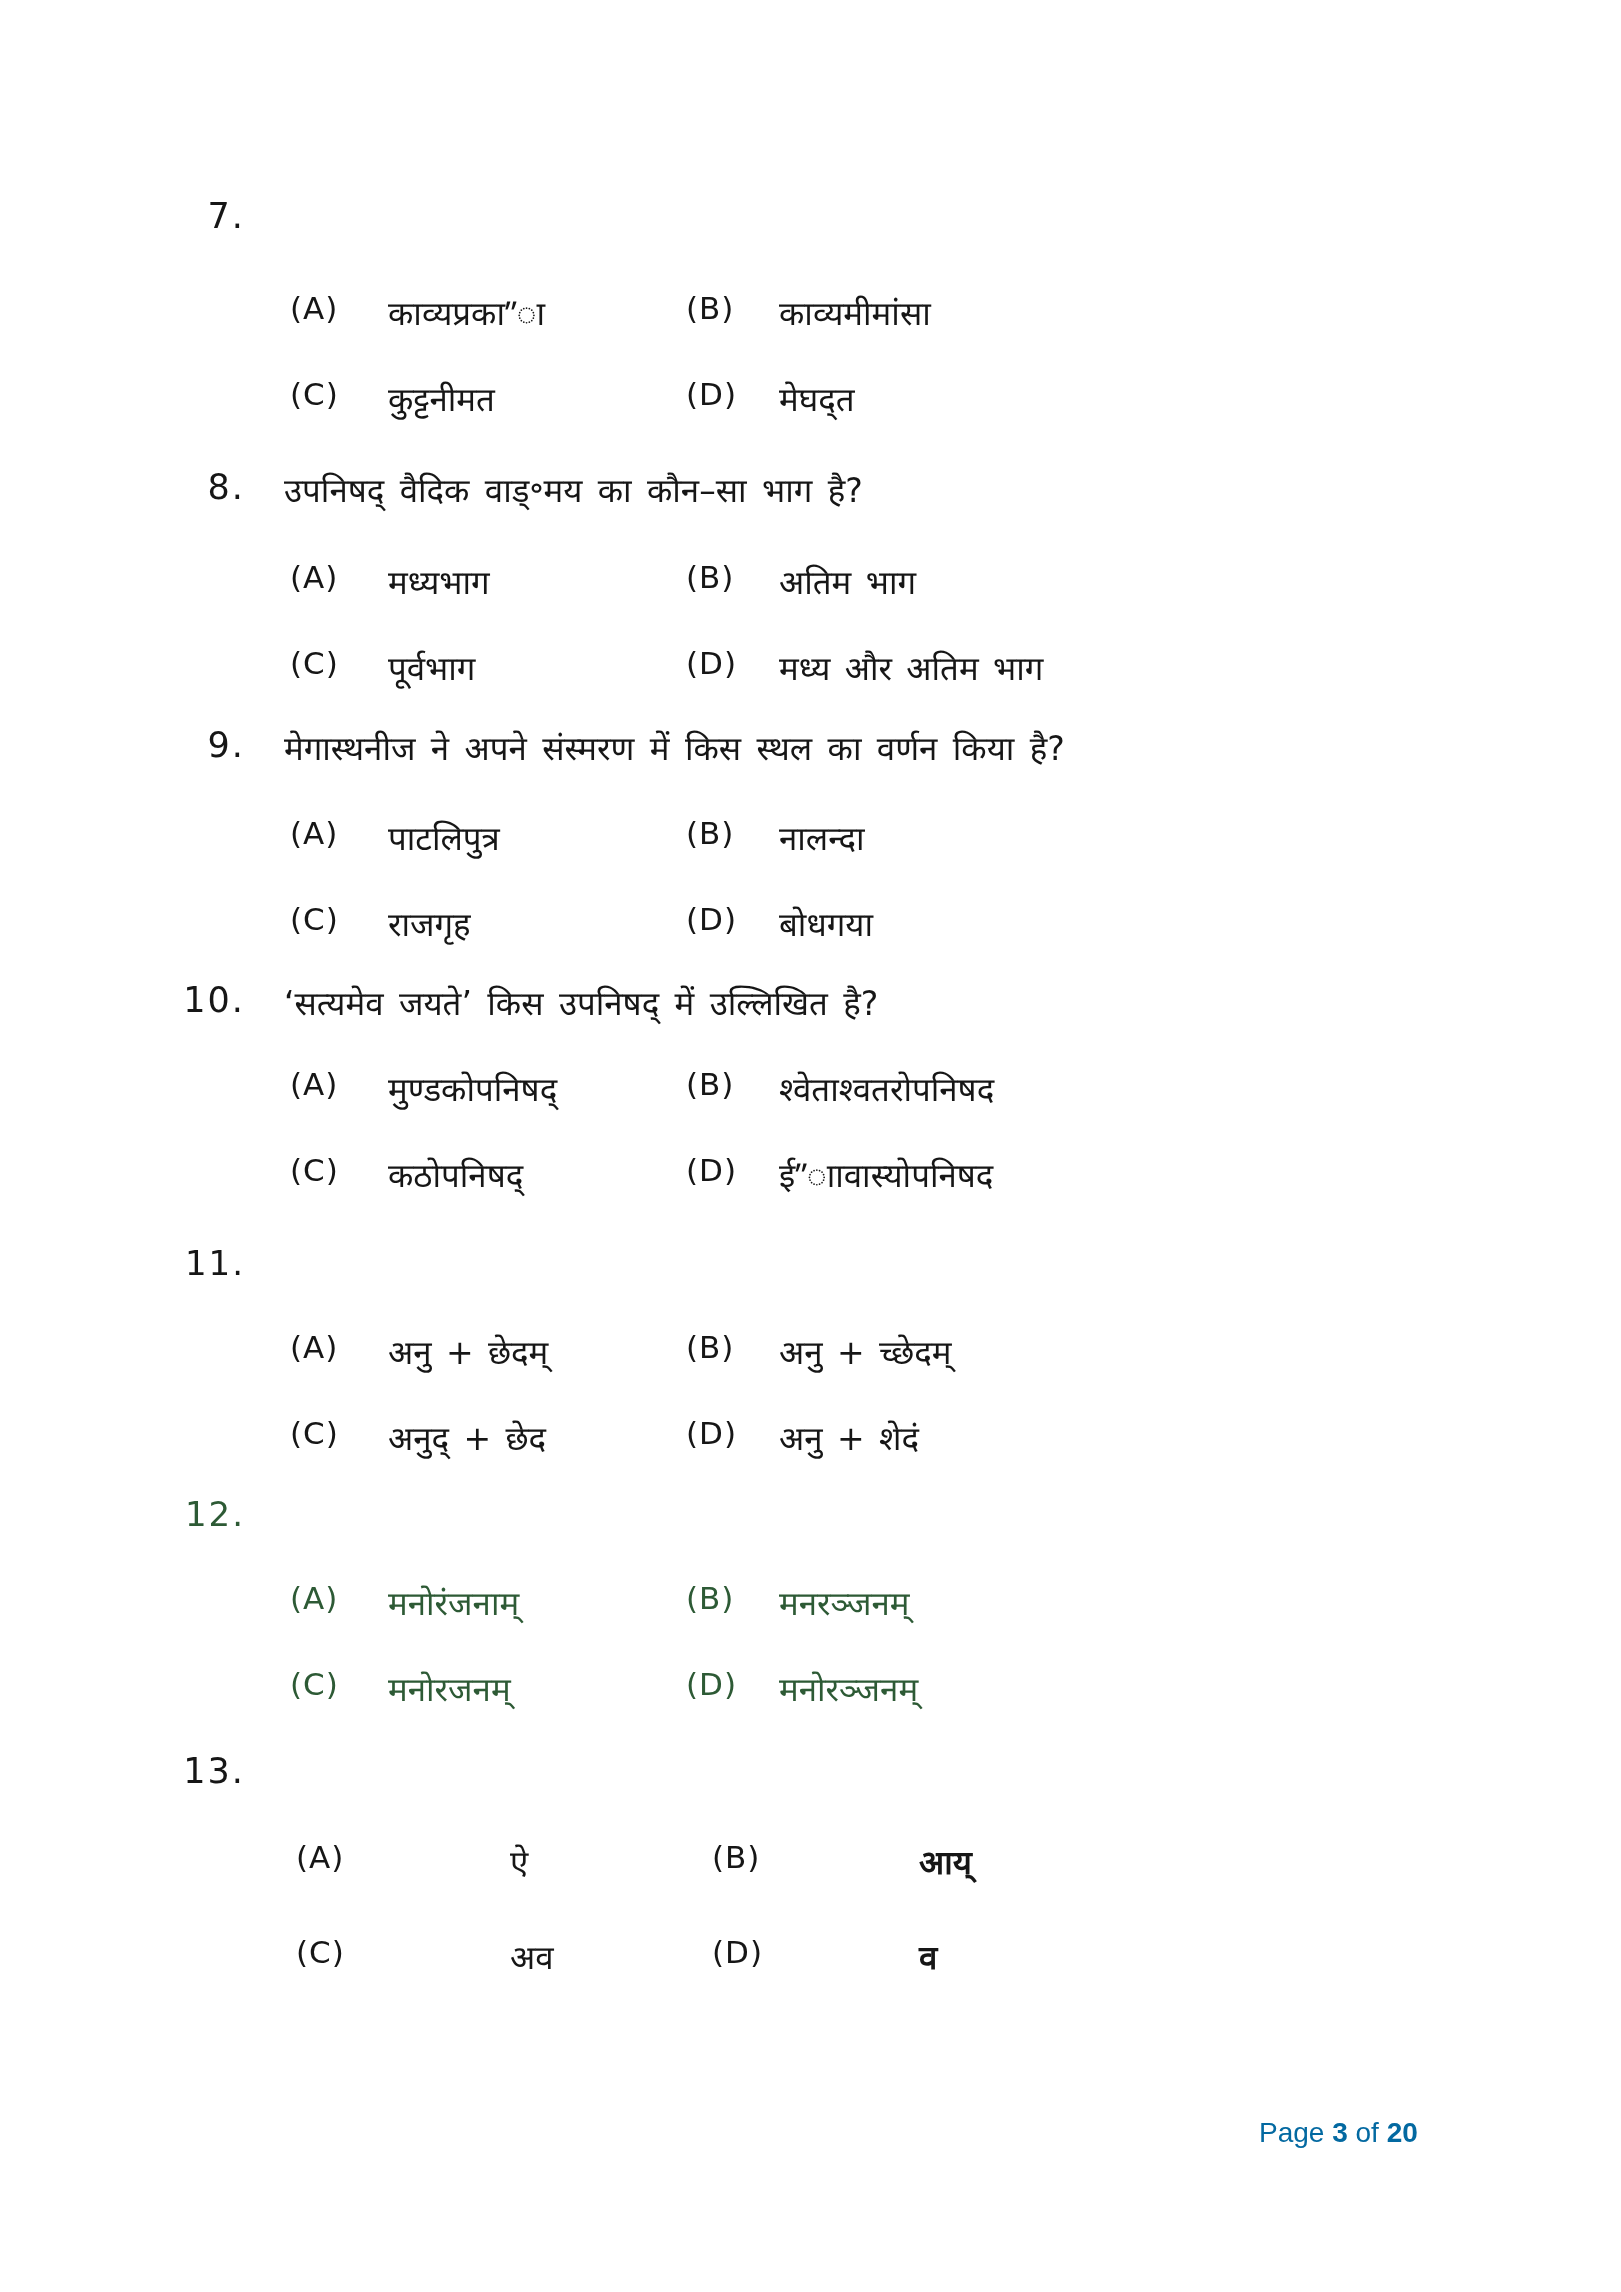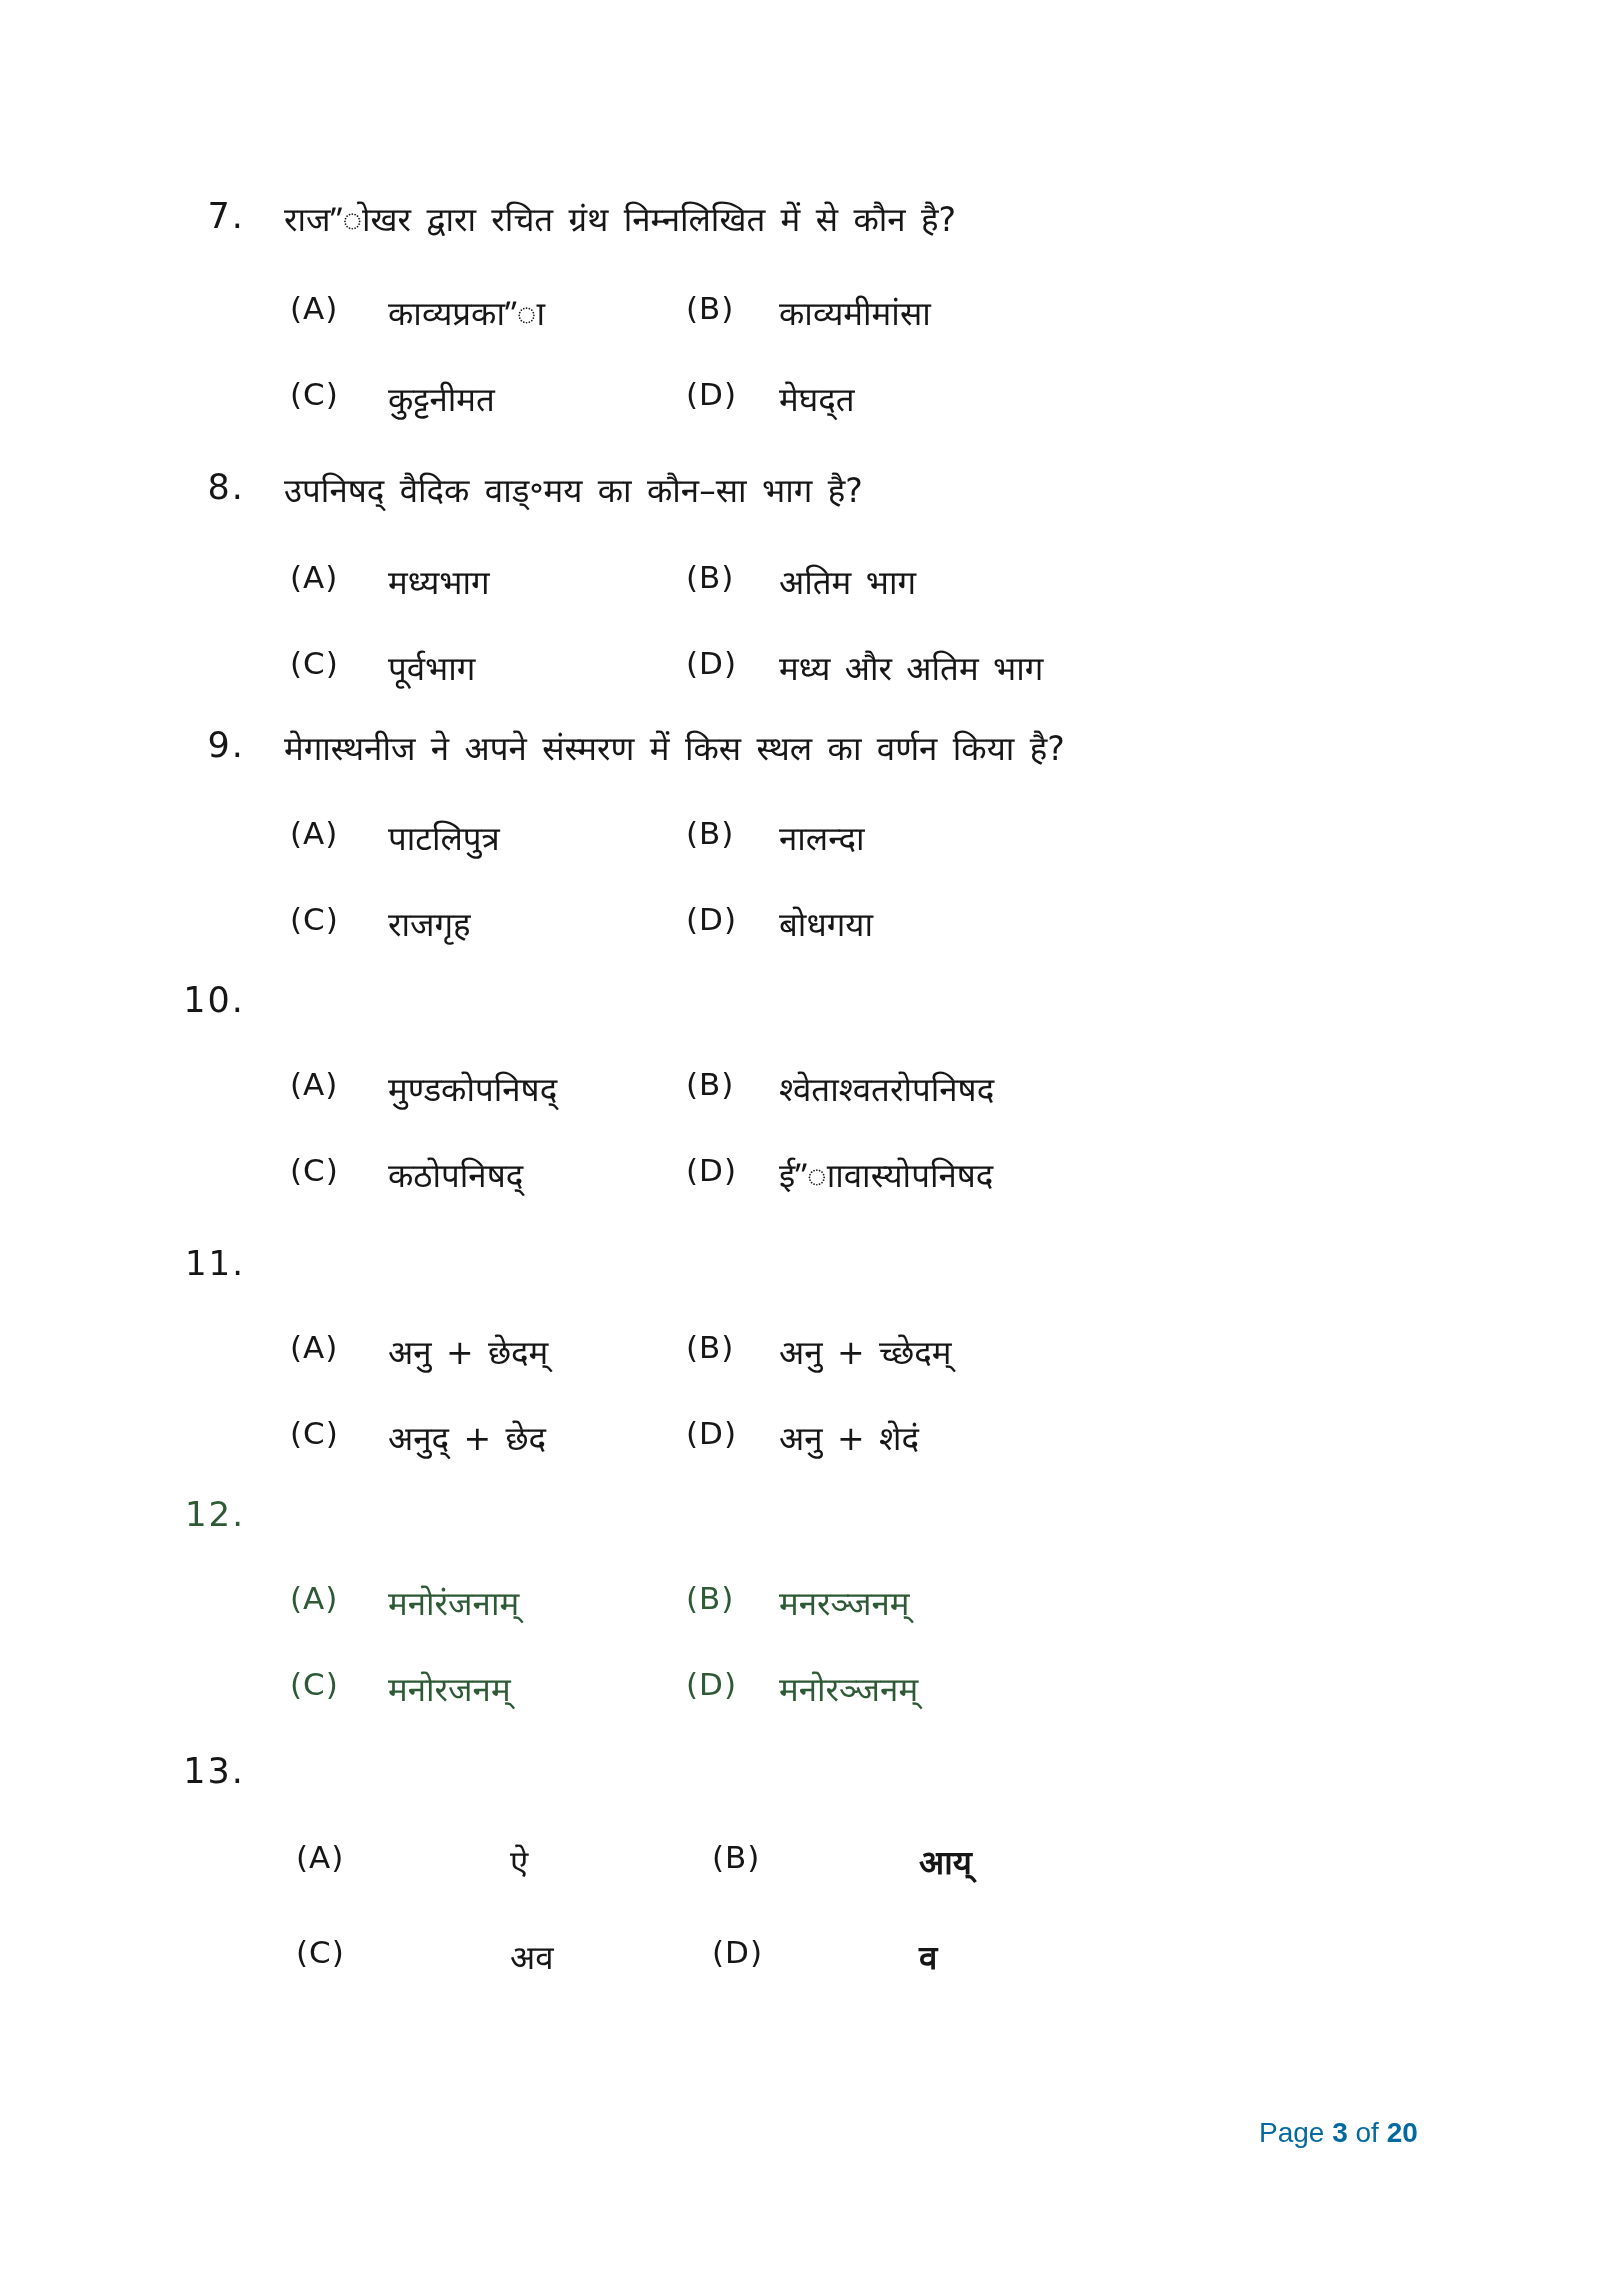--- a/index.html
+++ b/index.html
@@ -44,21 +44,20 @@
   .page-footer b { font-weight: bold; }
 </style>
 </head>
 <body>
 
 <div class="page" style="color: rgb(22, 22, 22);">
 
   <section>
     <div class="row" style="top:196px">
       <span class="qnum">7.</span>
-      <span class="qtext">राज”ोखर द्वारा रचित ग्रंथ निम्नलिखित में से कौन है?</span>
     </div>
     <div class="row" style="top:290px">
       <span class="lab c1l">(A)</span>
       <span class="val c1t">काव्यप्रका”ा</span>
       <span class="lab c2l">(B)</span>
       <span class="val c2t">काव्यमीमांसा</span>
     </div>
     <div class="row" style="top:376px">
       <span class="lab c1l">(C)</span>
       <span class="val c1t">कुट्टनीमत</span>
@@ -101,20 +100,21 @@
       <span class="lab c1l">(C)</span>
       <span class="val c1t">राजगृह</span>
       <span class="lab c2l">(D)</span>
       <span class="val c2t">बोधगया</span>
     </div>
   </section>
 
   <section>
     <div class="row" style="top:980px">
       <span class="qnum">10.</span>
+      <span class="qtext">‘सत्यमेव जयते’ किस उपनिषद् में उल्लिखित है?</span>
     </div>
     <div class="row" style="top:1066px">
       <span class="lab c1l">(A)</span>
       <span class="val c1t">मुण्डकोपनिषद्</span>
       <span class="lab c2l">(B)</span>
       <span class="val c2t">श्वेताश्वतरोपनिषद</span>
     </div>
     <div class="row" style="top:1152px">
       <span class="lab c1l">(C)</span>
       <span class="val c1t">कठोपनिषद्</span>

